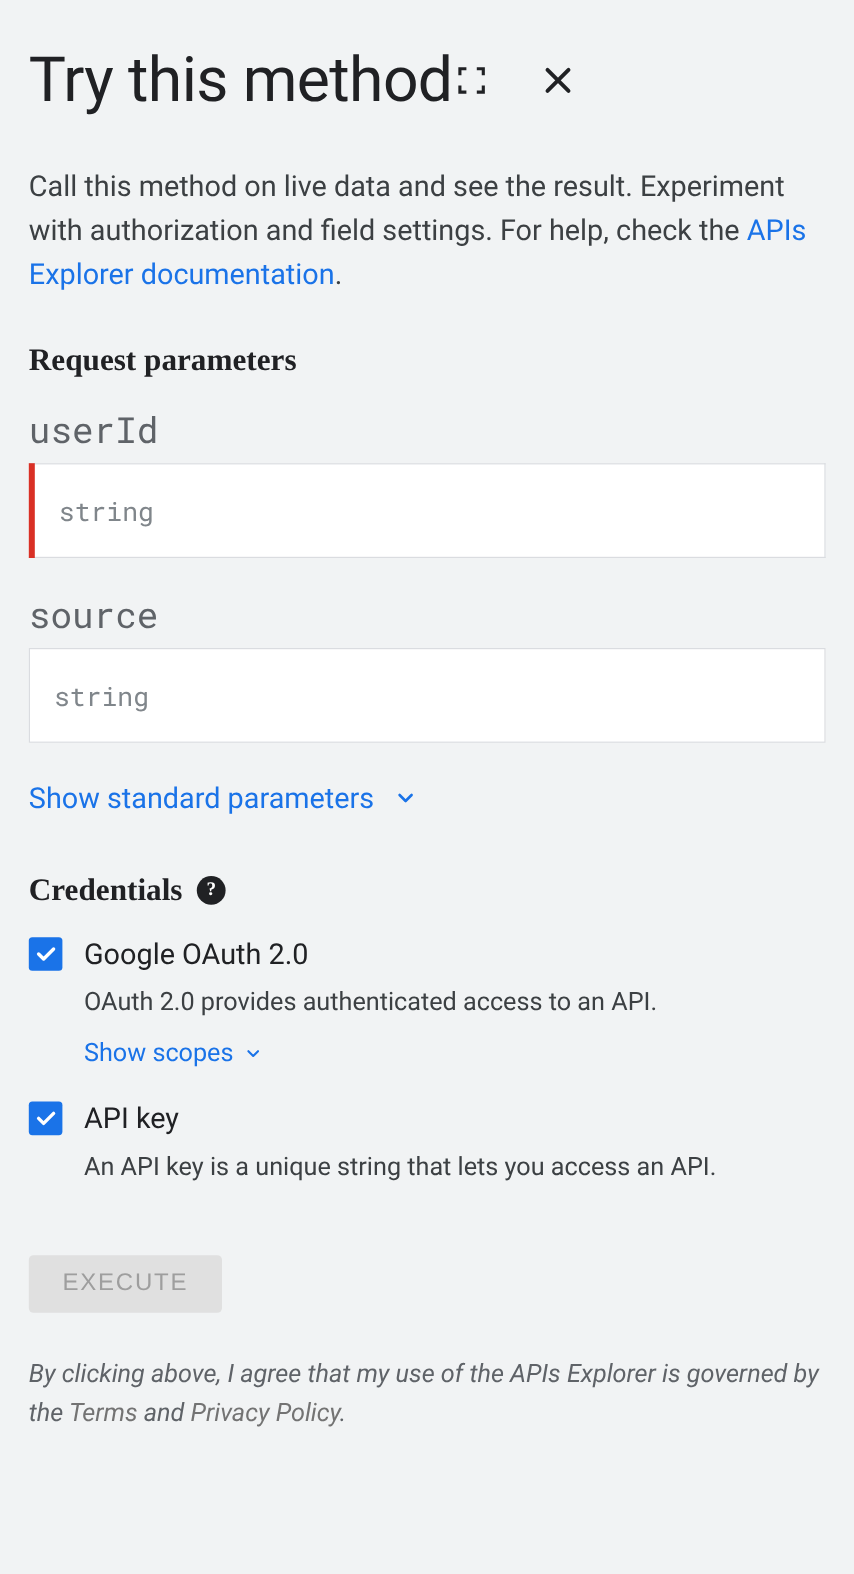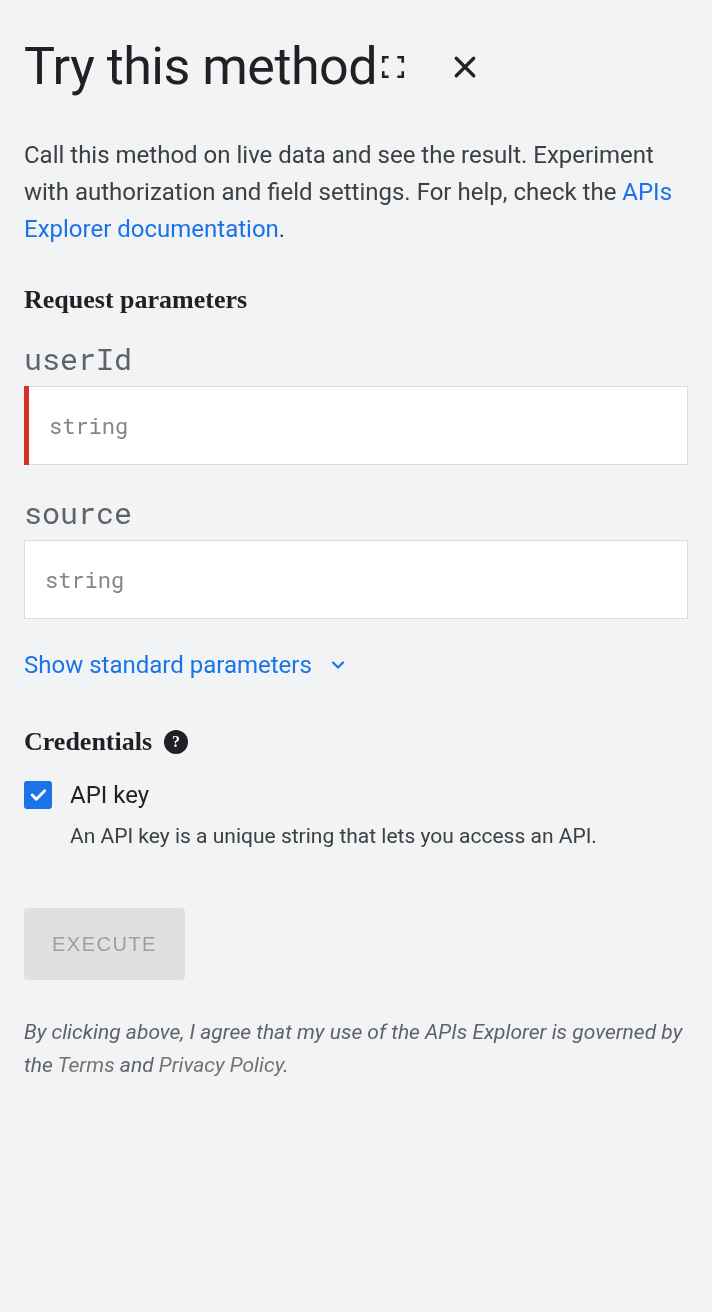--- a/index.html
+++ b/index.html
@@ -162,21 +162,21 @@
     font-size: 21px;
     margin-left: 46px;
     margin-top: 14px;
     display: inline-flex;
     align-items: center;
     gap: 8px;
     cursor: pointer;
   }
   .execute-btn {
     margin-top: 28px;
-    height: 72px;
+    height: 48px;
     padding: 0 28px;
     background: #e0e0e0;
     color: #9e9e9e;
     font-size: 20px;
     font-weight: 500;
     letter-spacing: 1.5px;
     border: none;
     border-radius: 4px;
     cursor: not-allowed;
     display: inline-flex;
@@ -246,28 +246,47 @@
           <path d="M6 9l6 6 6-6"></path>
         </svg>
     </span>
   </div>
 
   <h2 class="section-heading">
     <span>Credentials</span>
     <span class="help-circle">?</span>
   </h2>
 
-
   <div class="cred-item">
     <div class="cred-row">
       <span class="checkbox">
         <svg width="20" height="20" viewBox="0 0 24 24" fill="none" stroke="#fff" stroke-width="3.4" stroke-linecap="round" stroke-linejoin="round">
             <path d="M5 12l5 5L20 7"></path>
           </svg>
       </span>
+      <span class="cred-label">Google OAuth 2.0</span>
+    </div>
+    <div class="cred-desc">OAuth 2.0 provides authenticated access to an API.</div>
+    <div class="scopes-link">
+      <span>Show scopes</span>
+      <span class="chevron">
+        <svg width="16" height="16" viewBox="0 0 24 24" fill="none" stroke="#1a73e8" stroke-width="2.6" stroke-linecap="round" stroke-linejoin="round">
+            <path d="M6 9l6 6 6-6"></path>
+          </svg>
+      </span>
+    </div>
+  </div>
+
+  <div class="cred-item">
+    <div class="cred-row">
+      <span class="checkbox">
+        <svg width="20" height="20" viewBox="0 0 24 24" fill="none" stroke="#fff" stroke-width="3.4" stroke-linecap="round" stroke-linejoin="round">
+            <path d="M5 12l5 5L20 7"></path>
+          </svg>
+      </span>
       <span class="cred-label">API key</span>
     </div>
     <div class="cred-desc">An API key is a unique string that lets you access an API.</div>
   </div>
 
   <button class="execute-btn" disabled="">EXECUTE</button>
 
   <p class="legal">
     <span>By clicking above, I agree that my use of the APIs Explorer is governed by the </span><a href="#">Terms</a><span> and </span><a href="#">Privacy Policy</a><span>.</span>
   </p>

